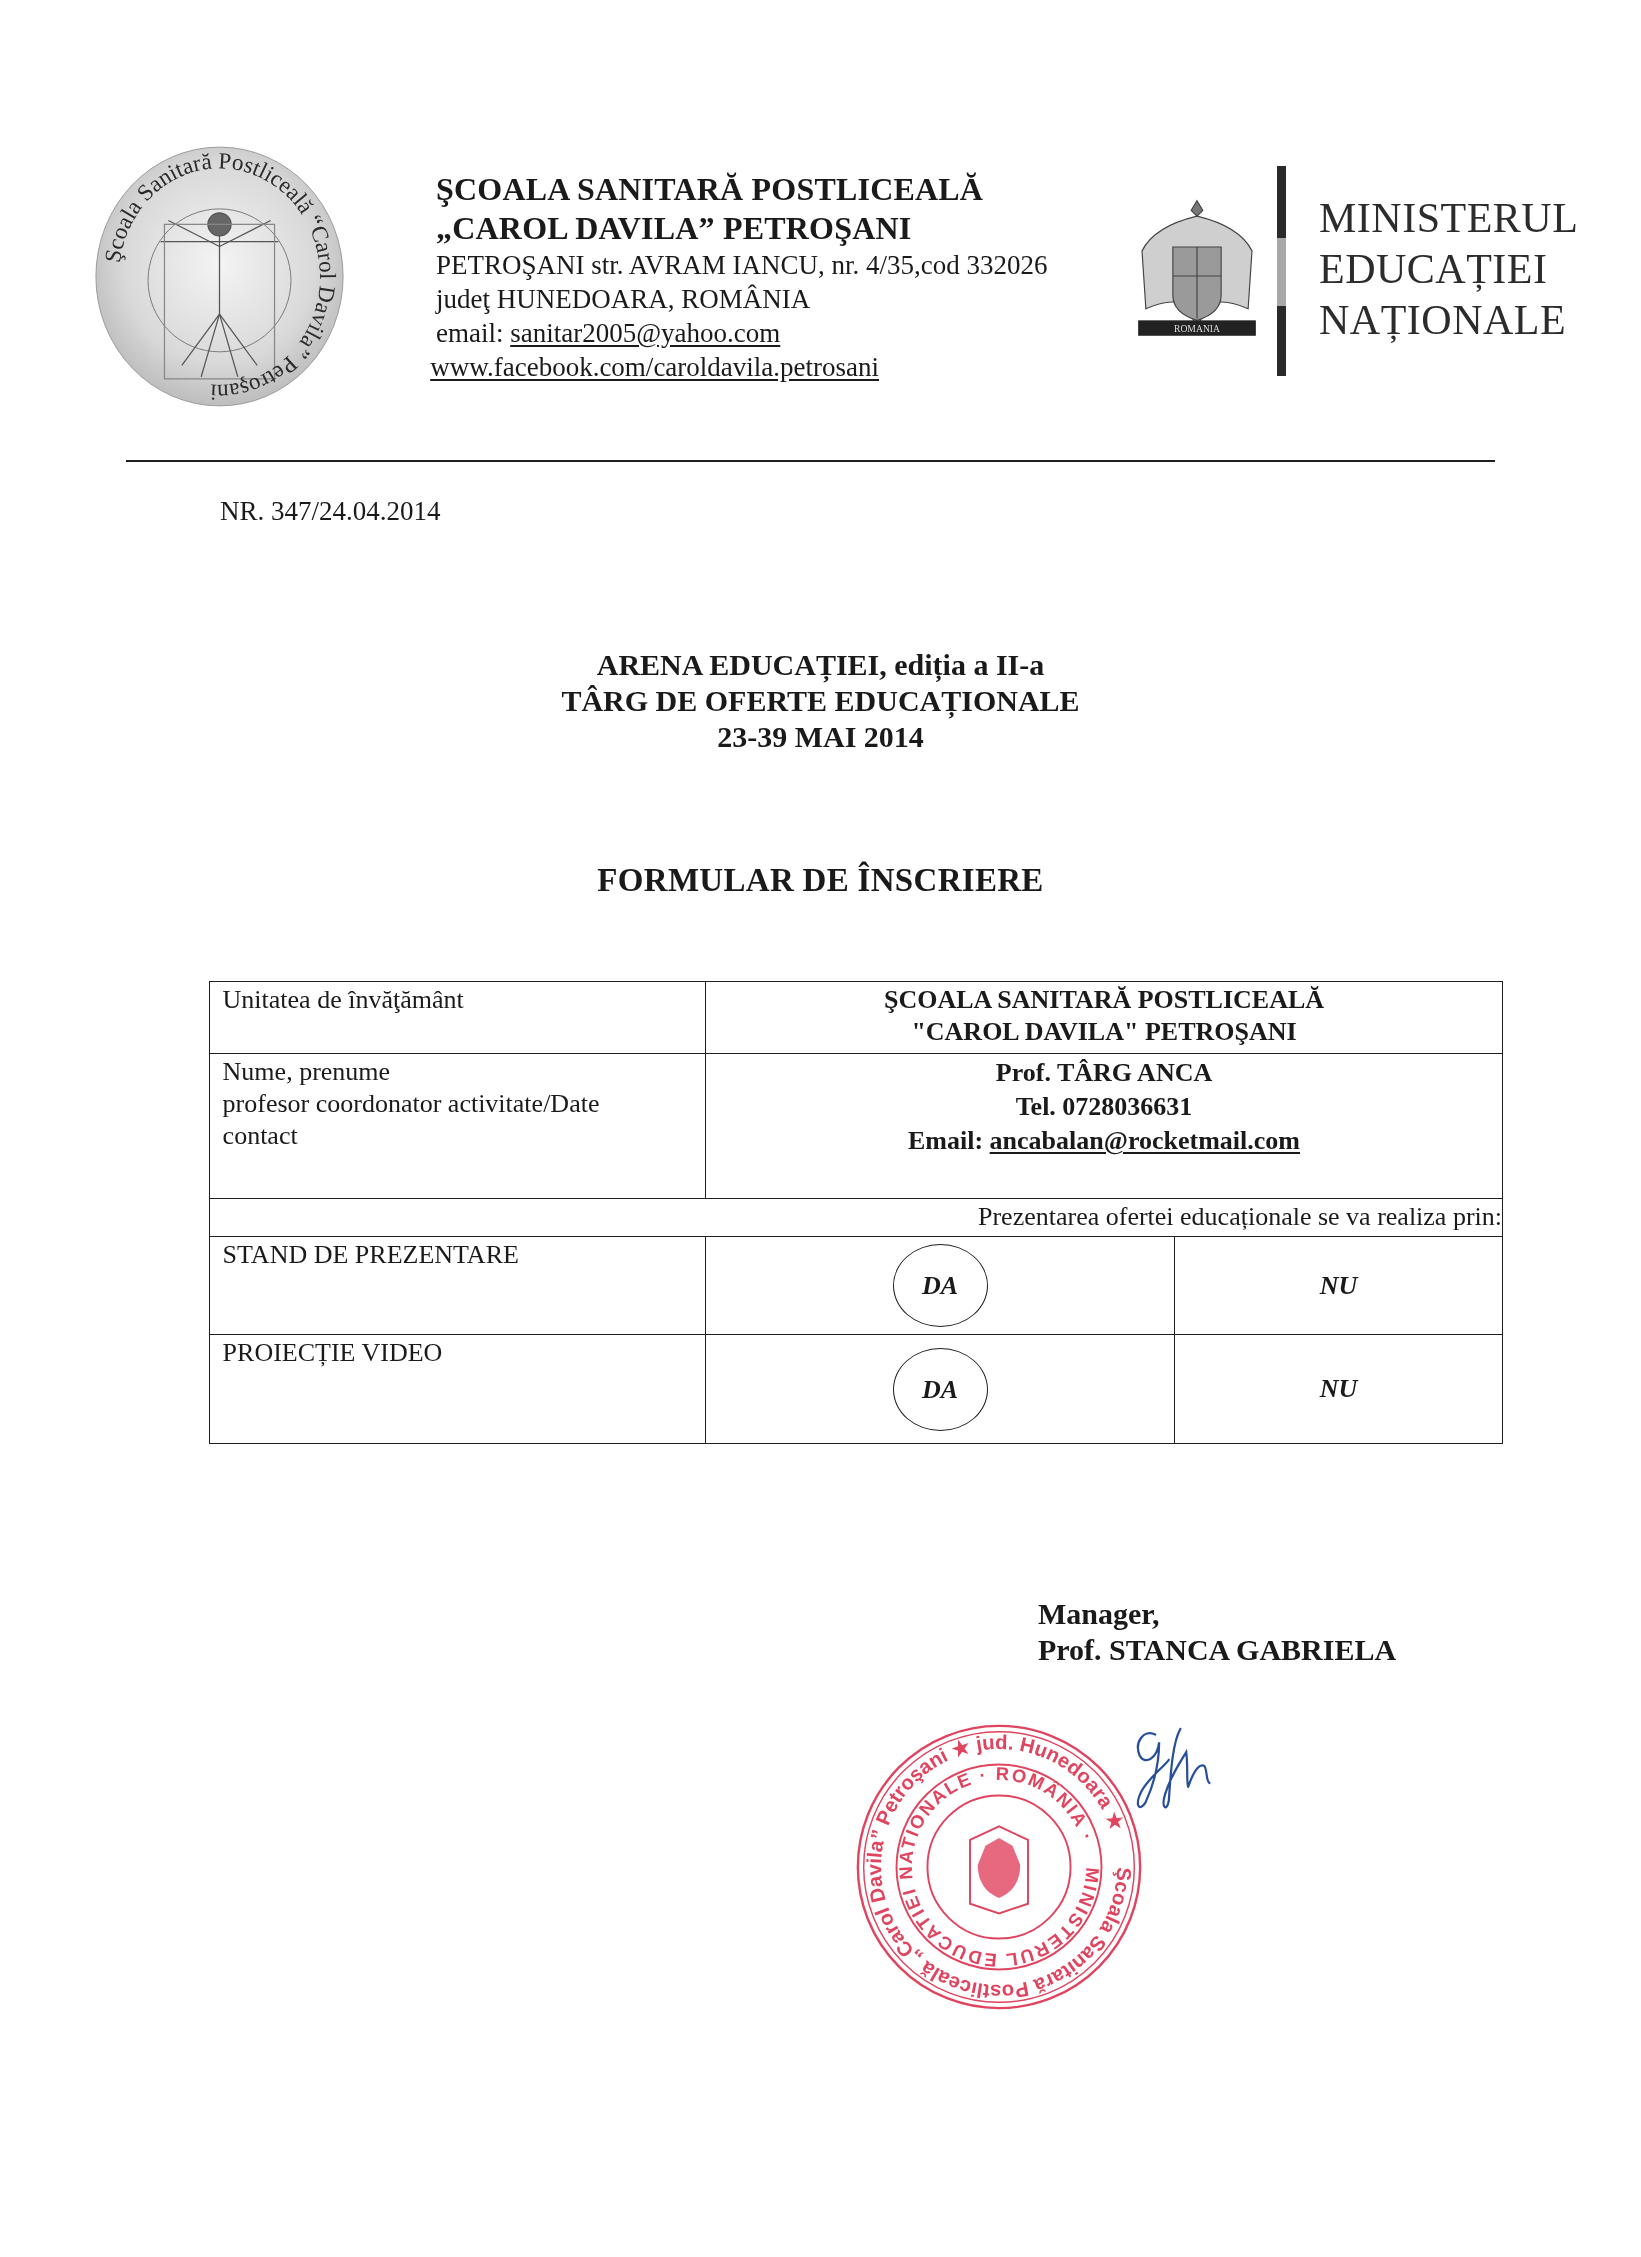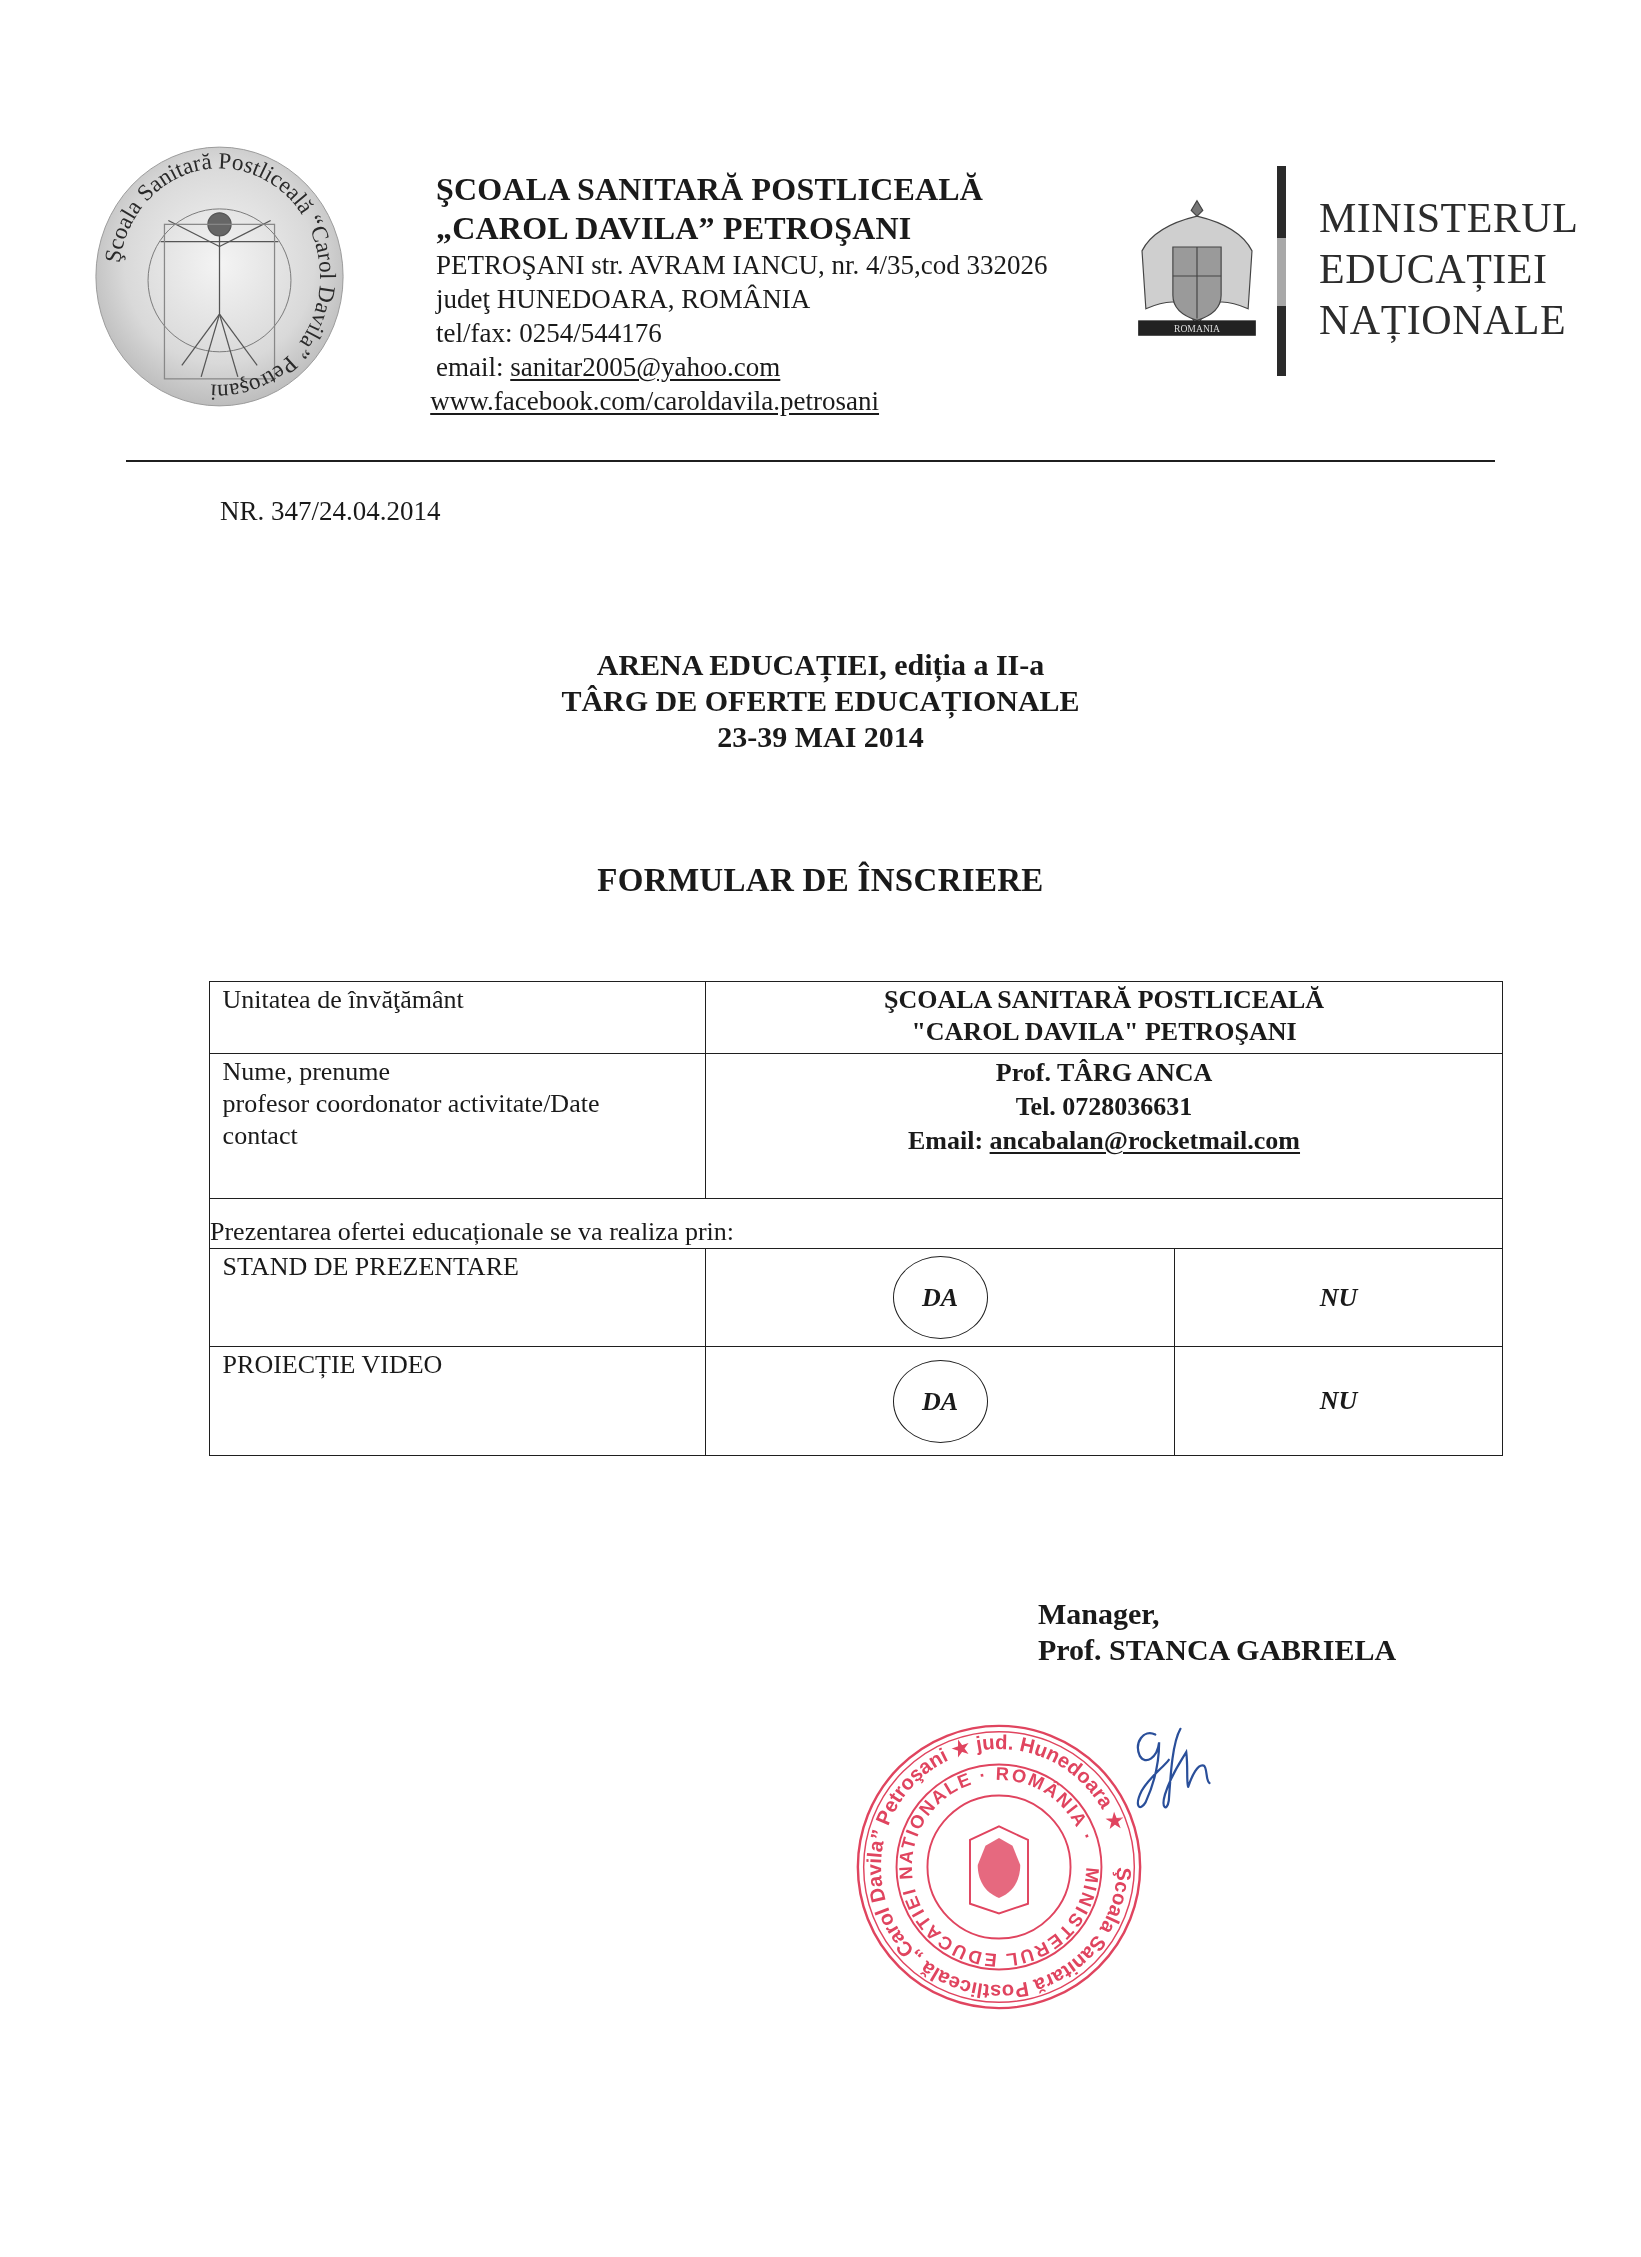--- a/index.html
+++ b/index.html
@@ -37,21 +37,21 @@
 
   
   #registration-table {
     left: 209px; top: 981px; width: 1294px;
     border-collapse: collapse; table-layout: fixed;
     font-size: 26px;
   }
   #registration-table td { border: 1.9px solid #1f1f1f; padding: 0; vertical-align: top; }
   #registration-table .lbl { padding: 1.9px 0 0 12.6px; line-height: 32px; }
   #registration-table .val { text-align: center; font-weight: bold; line-height: 32px; }
-  #registration-table .span-head { text-align: left; line-height: 33px; padding-top: 16px; }
+  #registration-table .span-head { text-align: right; line-height: 33px; padding-top: 1px; }
   .circled {
     display: inline-block; width: 93px; height: 81px; border: 1.9px solid #1f1f1f;
     border-radius: 50%; line-height: 81px; text-align: center; font-weight: bold; font-size: 26px;
   }
   .opt-cell { text-align: center; vertical-align: middle !important; font-weight: bold; font-style: italic; }
   .email-link { text-decoration: underline; text-underline-offset: 2.9px; }
 
   
   #signature-block { left: 1038px; top: 1596px; font-weight: bold; font-size: 30px; line-height: 36px; white-space: nowrap; }
   #official-stamp { left: 854px; top: 1722px; width: 290px; height: 290px; }
@@ -89,21 +89,20 @@
       <textPath href="#ringPath" startOffset="2%">Şcoala Sanitară Postliceală “Carol Davila” Petroşani</textPath>
     </text>
   </svg>
 </div>
 
 <div class="abs" id="school-header">
   <div class="hl">ŞCOALA SANITARĂ POSTLICEALĂ</div>
   <div class="hl">„CAROL DAVILA”  PETROŞANI</div>
   <div class="ln">PETROŞANI str. AVRAM IANCU, nr. 4/35,cod 332026</div>
   <div class="ln">judeţ  HUNEDOARA, ROMÂNIA</div>
-  <div class="ln">tel/fax: 0254/544176</div>
   <div class="ln">
     <span>email: </span><span class="lnk">sanitar2005@yahoo.com</span>
   </div>
   <div class="ln fb"><span class="lnk">www.facebook.com/caroldavila.petrosani</span></div>
 </div>
 
 <div class="abs" id="crest">
   <svg width="126" height="164" viewBox="0 0 130 170">
     <g fill="#cfcfcf" stroke="#444" stroke-width="1.2">
       <path d="M65,8 l6,10 -6,6 -6,-6z" fill="#777"></path>

